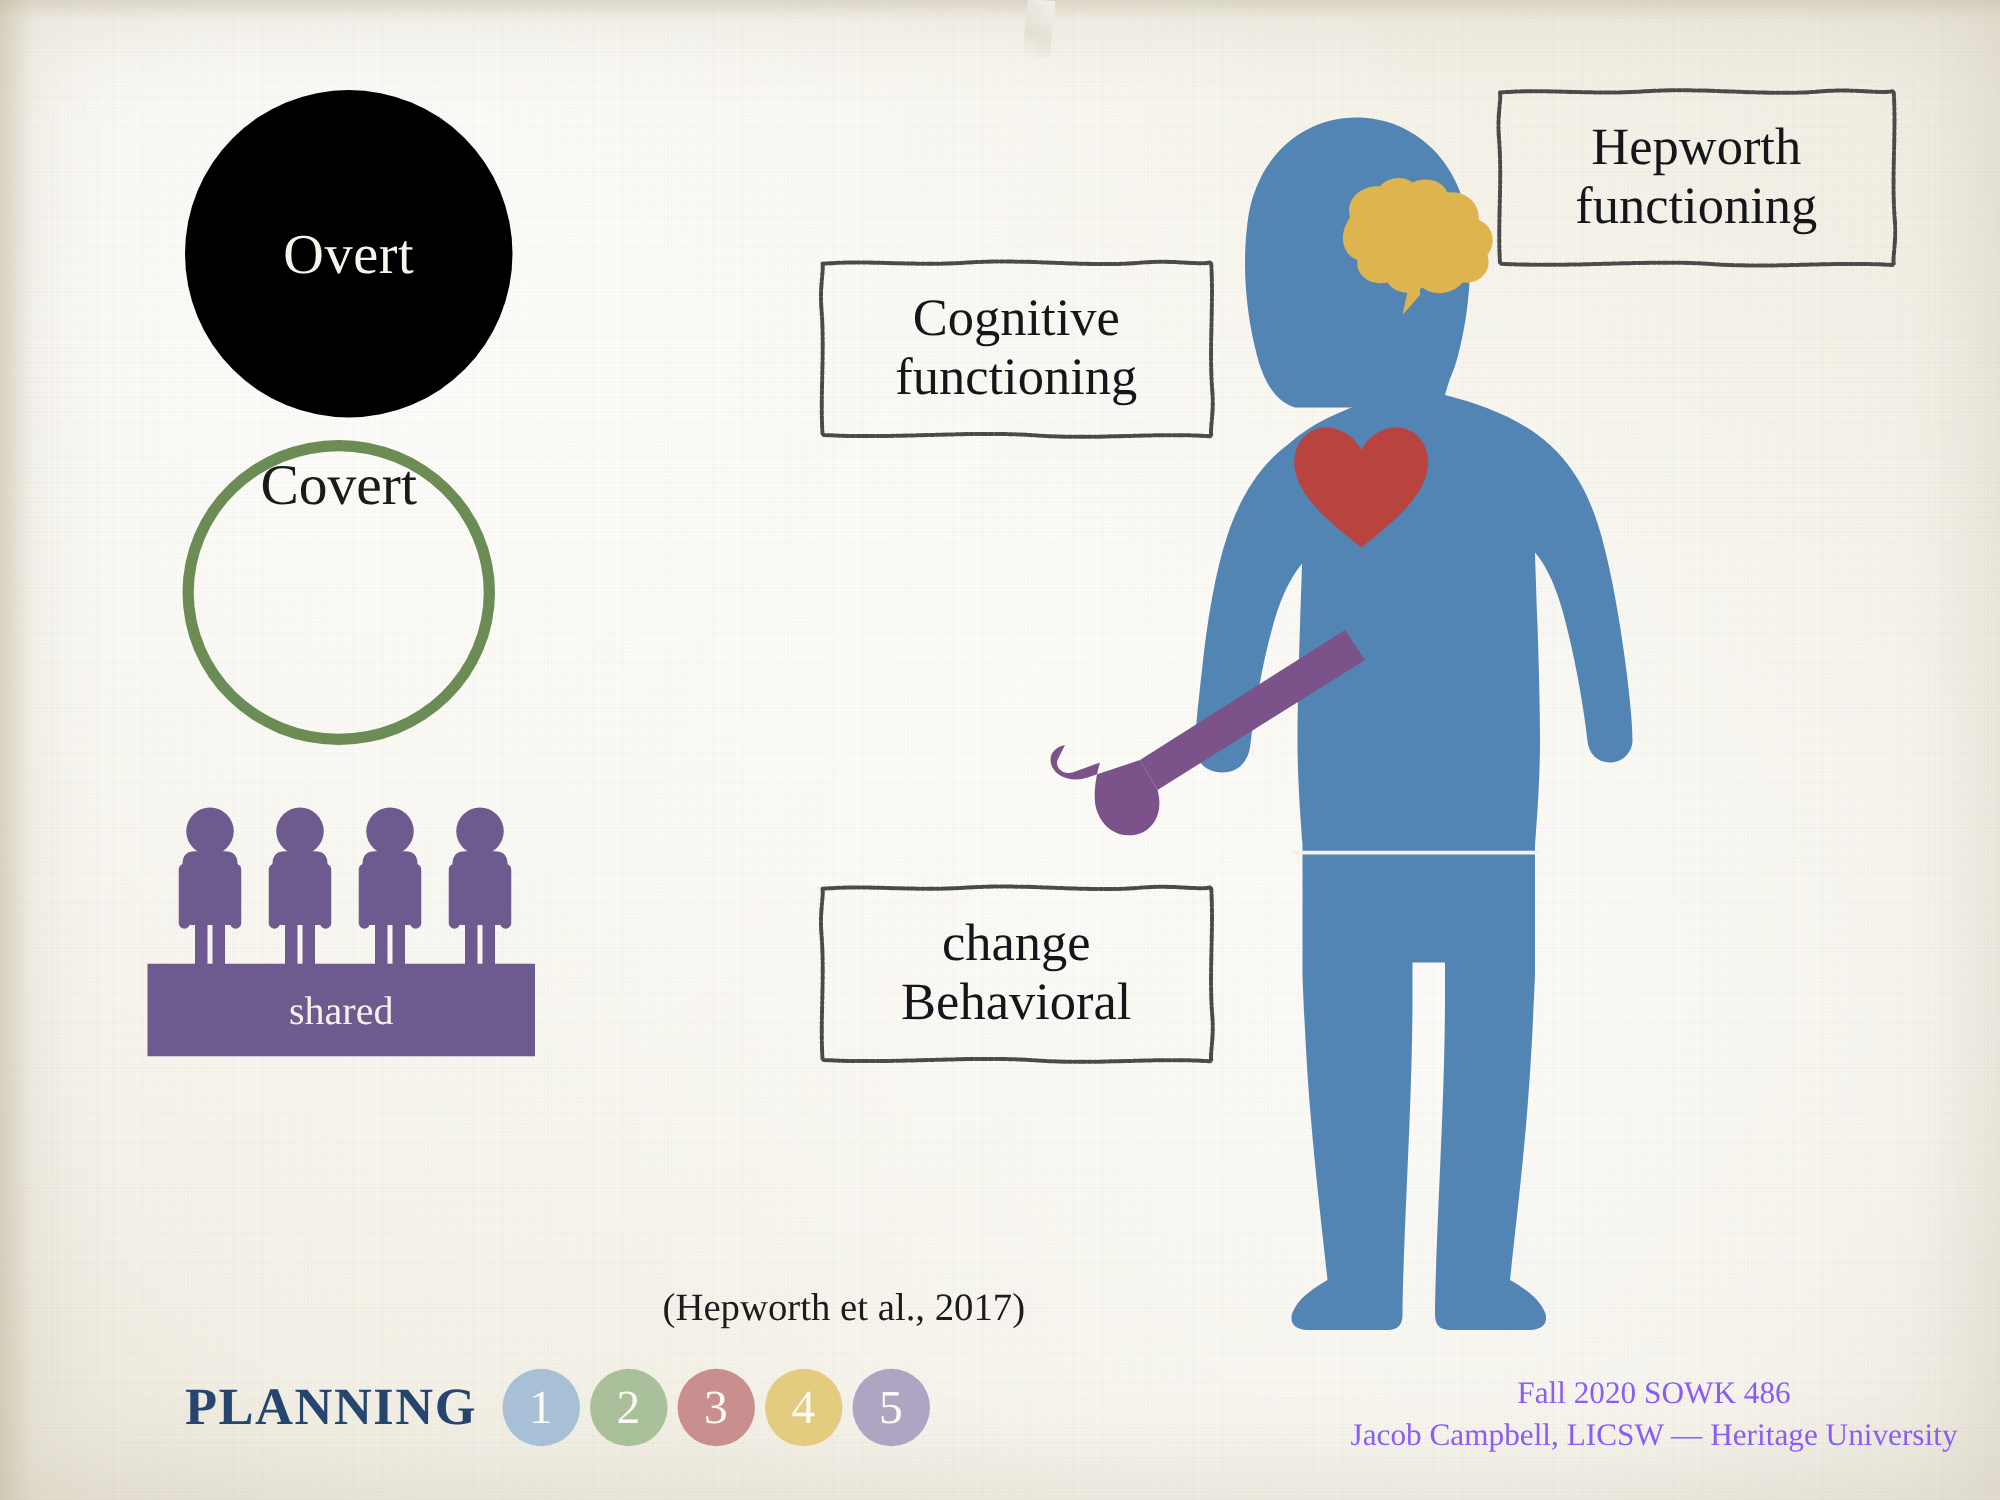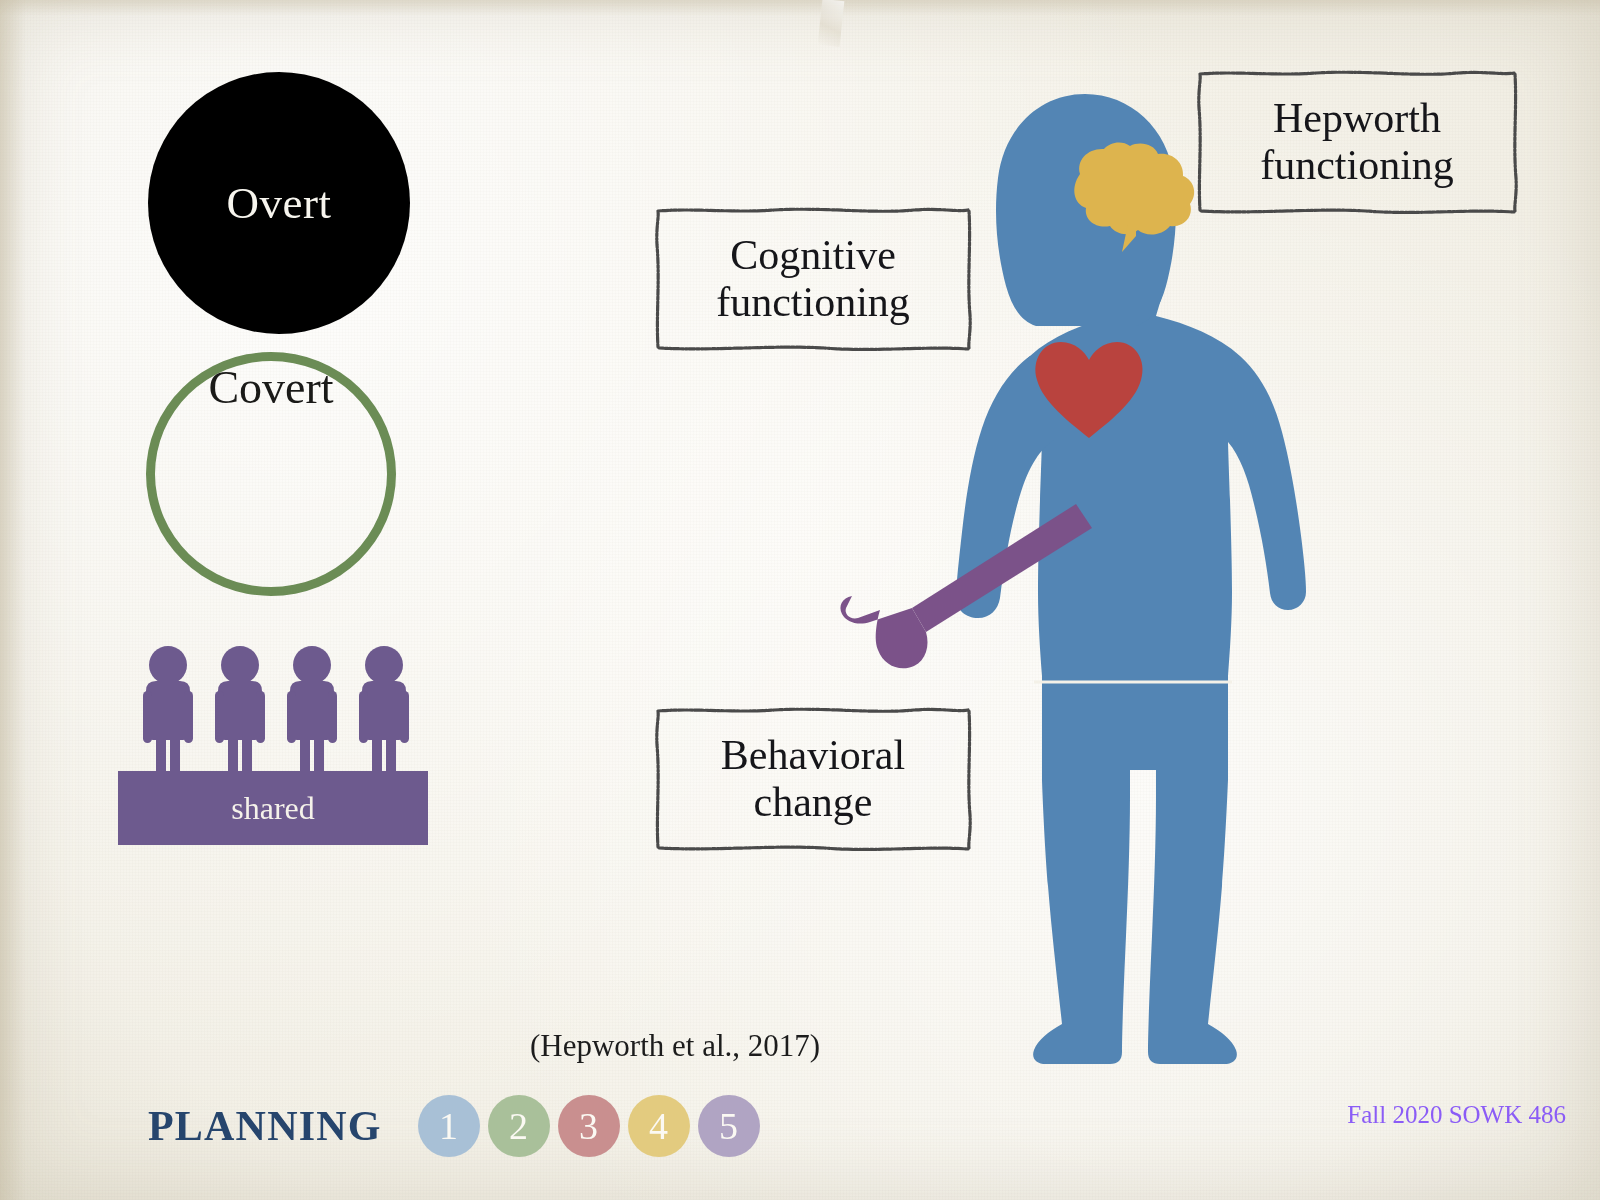--- a/index.html
+++ b/index.html
@@ -156,21 +156,21 @@
     left: 148px; top: 1095px;
     display: flex;
     align-items: center;
     gap: 8px;
   }
   .planning-word {
     color: #26456d;
     font-size: 42px;
     font-weight: bold;
     letter-spacing: 1.2px;
-    margin-right: 28px;
+    margin-right: 12px;
   }
   .dot {
     width: 62px; height: 62px;
     border-radius: 50%;
     display: flex; align-items: center; justify-content: center;
     color: #fbf9f3;
     font-size: 38px;
   }
   .footer-right {
     position: absolute;
@@ -262,22 +262,22 @@
   </div>
 
   <div class="sketch-box box-behavioral">
     <svg class="sk-frame" viewBox="0 0 318 148" preserveAspectRatio="none">
       <path d="M4,6 C40,3 80,8 120,5 C170,2 220,9 260,5 C285,3 305,7 314,5
                M315,6 C317,40 313,75 316,110 C317,126 314,138 315,143
                M314,144 C270,141 220,147 170,143 C120,140 60,146 5,143
                M4,142 C2,110 6,75 3,40 C2,22 5,12 4,6" fill="none" stroke="#4a4a4a" stroke-width="3.2" stroke-linecap="round" stroke-dasharray="3 1.6 6 1.4 2 1.8"></path>
     </svg>
     <div>
+      <div>change</div>
       <div>Behavioral</div>
-      <div>change</div>
     </div>
   </div>
 
   <div class="figure-wrap">
     <svg width="510" height="990" viewBox="0 0 510 990">
 
       <g>
         <path fill="#5385b4" d="
           M258,18
           C300,18 336,50 342,96
@@ -416,15 +416,16 @@
     <div class="dot" style="background:#e3cb7f">
       <span>4</span>
     </div>
     <div class="dot" style="background:#b0a4c3">
       <span>5</span>
     </div>
   </div>
 
   <div class="footer-right">
     <div>Fall 2020 SOWK 486</div>
+    <div>Jacob Campbell, LICSW — Heritage University</div>
   </div>
 
 </div>
 
 </body></html>

